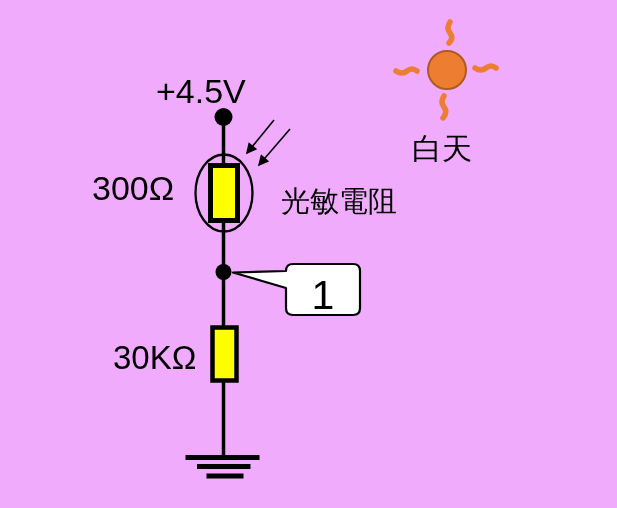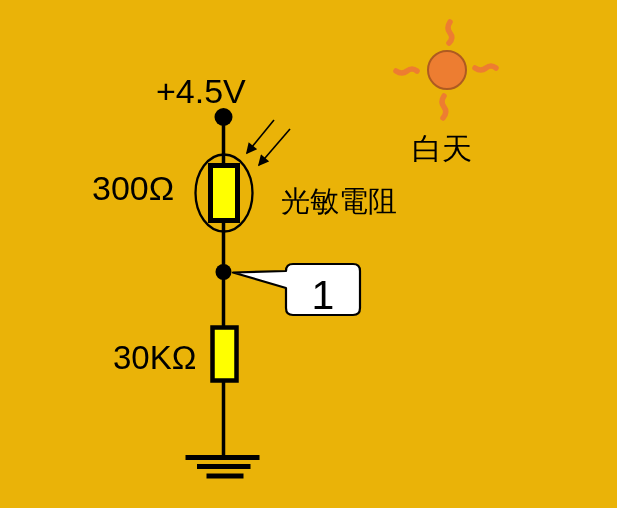--- a/index.html
+++ b/index.html
@@ -1,20 +1,20 @@
 <!DOCTYPE html>
 <html><head>
 <meta charset="utf-8">
 <style>
   html, body { margin: 0; padding: 0; background: #ffffff; }
   .canvas {
     position: relative;
     width: 617px;
     height: 508px;
-    background: #eab308;
+    background: #f0abfc;
     overflow: hidden;
   }
   svg text {
     font-family: "Liberation Sans", "DejaVu Sans", sans-serif;
     fill: #000000;
   }
   .t34 { font-size: 34px; }
   .t33 { font-size: 33px; }
   .t29 { font-size: 29px; }
   .t30 { font-size: 30px; }

